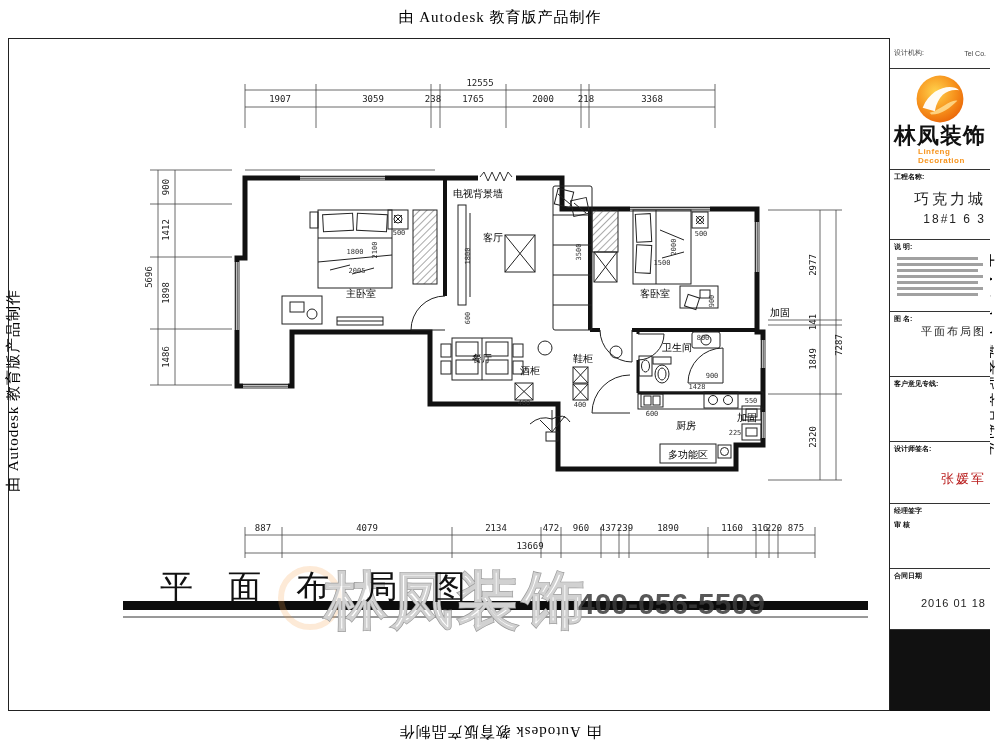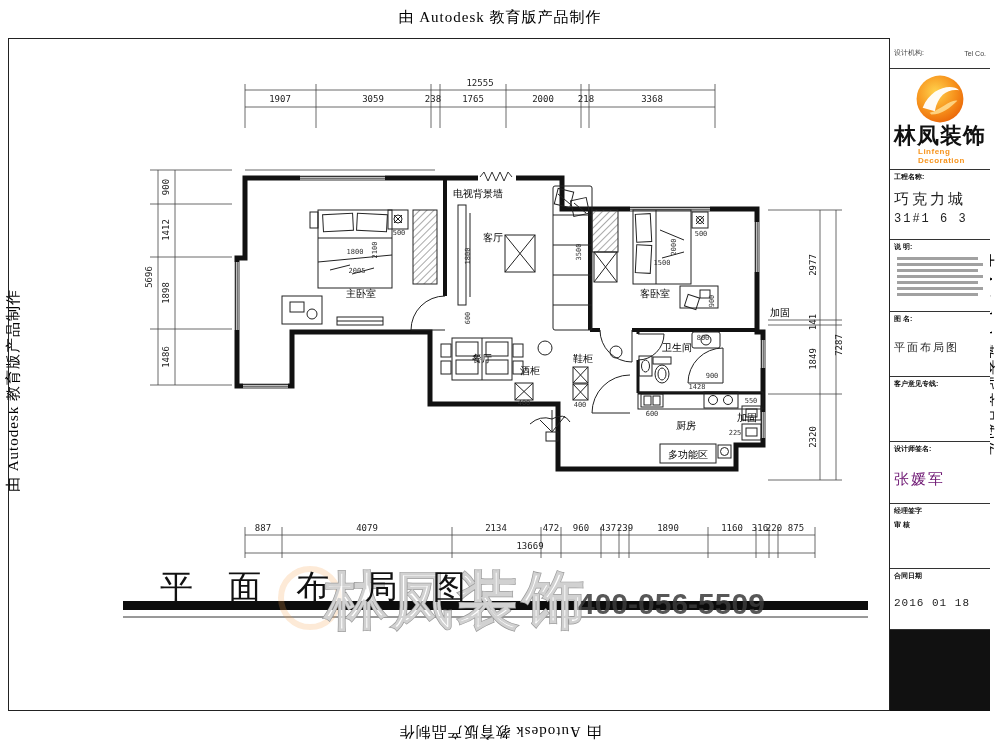--- a/index.html
+++ b/index.html
@@ -21,37 +21,37 @@
   .main-title{font-family:"Liberation Sans",sans-serif;font-size:33px;letter-spacing:13px;fill:#111;}
   .wm-brand{font-family:"Liberation Sans",sans-serif;font-size:62px;font-weight:bold;letter-spacing:4px;
             fill:#ffffff;fill-opacity:.55;stroke:#9a9a9a;stroke-width:1.4;paint-order:stroke;}
   .wm-phone{font-family:"Liberation Sans",sans-serif;font-size:30px;font-weight:bold;fill:#3a3a3a;opacity:.85;}
   
   .tblock{position:absolute;left:889px;top:38px;width:101px;height:673px;
           border-left:1.5px solid #222;box-sizing:border-box;background:#fff;
           display:flex;flex-direction:column;}
   .tb-row{border-bottom:1px solid #333;box-sizing:border-box;padding:2px 4px;position:relative;}
   .tb-label{font-size:7px;color:#111;font-weight:bold;}
-  .tb-center{text-align:left;color:#222;font-family:Liberation Mono, monospace;}
+  .tb-center{text-align:right;color:#222;}
   .tb-header{height:30px;display:flex;justify-content:space-between;align-items:center;
              border-bottom:1px solid #333;padding:0 4px;font-size:7px;color:#444;}
   .tb-logo{height:100px;border-bottom:1px solid #333;display:flex;flex-direction:column;
            align-items:center;justify-content:center;}
   .brand{font-size:22px;font-weight:bold;letter-spacing:1px;color:#101010;line-height:1;}
   .brand-en{font-size:8px;font-weight:bold;color:#f7941d;letter-spacing:.5px;margin-left:28px;}
   .bigname{font-size:15px;letter-spacing:3px;margin-top:8px;}
   .unit{font-size:12px;letter-spacing:2px;margin-top:3px;}
   .blur{margin-top:5px;}
   .bl{height:2.5px;background:#8a8a8a;margin:3.5px 3px;opacity:.8;}
   .bl:nth-child(odd){margin-right:8px;}
   .tb-bar{flex:1;background:#111;margin-top:auto;}
-  .sig{font-size:15px;letter-spacing:2px;margin-top:16px;color:#701a75;}
+  .sig{font-size:13px;letter-spacing:2px;margin-top:16px;color:#b91c1c;}
   .dateval{font-size:11px;letter-spacing:1px;margin-top:16px;}
   .sheetval{font-size:11px;margin-top:20px;}
-  .dn{font-size:11px;letter-spacing:2px;margin-top:16px;}
+  .dn{font-size:11px;letter-spacing:2px;margin-top:0;}
 </style>
 </head>
 <body>
 
 <div class="banner top">由 Autodesk 教育版产品制作</div>
 <div class="banner bottom">由 Autodesk 教育版产品制作</div>
 <div class="banner left">由 Autodesk 教育版产品制作</div>
 <div class="banner right">由 Autodesk 教育版产品制作</div>
 
 <div class="frame"></div>
@@ -357,21 +357,21 @@
       <circle cx="32" cy="30" r="27" fill="url(#lg)"></circle>
       <path d="M12,40 C22,16 46,12 54,20 C42,18 30,24 26,44 Z" fill="#ffffff" opacity="0.95"></path>
       <path d="M20,46 C34,42 44,30 52,32 C44,40 34,48 22,48 Z" fill="#ffe29a" opacity="0.8"></path>
     </svg>
     <div class="brand">林凤装饰</div>
     <div class="brand-en">Linfeng Decoration</div>
   </div>
   <div class="tb-row" style="height:70px;">
     <div class="tb-label">工程名称:</div>
     <div class="tb-center bigname">巧克力城</div>
-    <div class="tb-center unit">31#1 6 3</div>
+    <div class="tb-center unit">18#1 6 3</div>
   </div>
   <div class="tb-row" style="height:72px;">
     <div class="tb-label">说 明:</div>
     <div class="blur">
       <div class="bl"></div>
         <div class="bl"></div>
         <div class="bl"></div>
         <div class="bl"></div>
       <div class="bl"></div>
         <div class="bl"></div>

